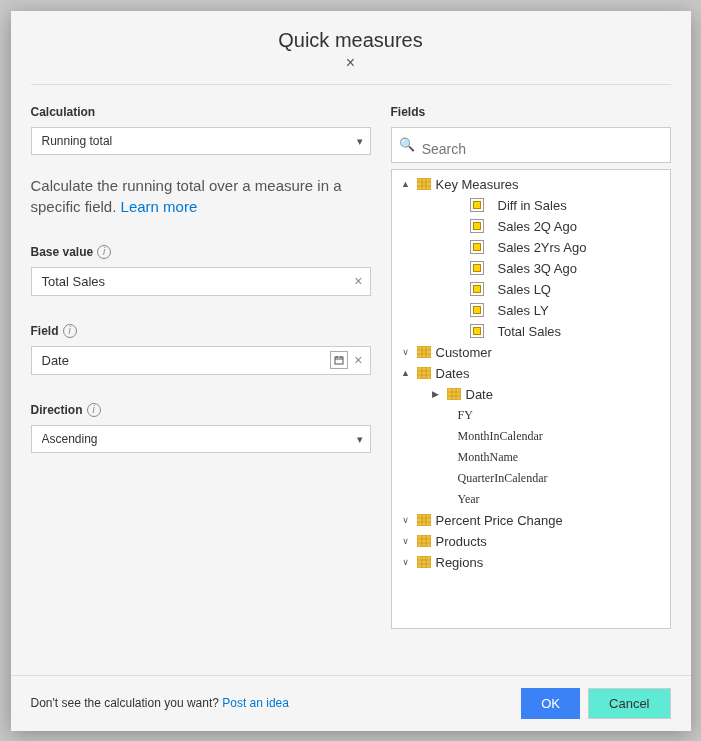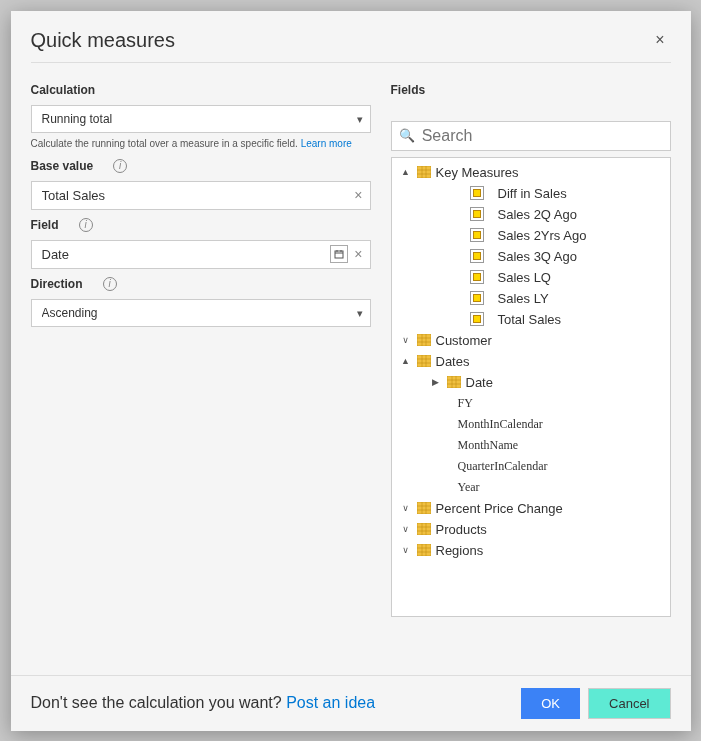--- a/index.html
+++ b/index.html
@@ -21,20 +21,21 @@
       box-shadow: 0 4px 20px rgba(0,0,0,0.3);
       display: flex;
       flex-direction: column;
     }
     .title-bar {
       background: #f5f5f5;
       padding: 18px 20px 10px 20px;
       display: flex;
       align-items: center;
       justify-content: space-between;
+      flex-direction: column;
     }
     .title-bar h1 {
       font-size: 20px;
       font-weight: 300;
       color: #333;
     }
     .close-btn {
       background: none;
       border: none;
       font-size: 16px;
@@ -64,26 +65,26 @@
       font-size: 12px;
       font-weight: 600;
       color: #333;
       margin-bottom: 8px;
       margin-top: 16px;
     }
     .section-label:first-child { margin-top: 0; }
     .section-label-info {
       display: flex;
       align-items: flex-start;
-      gap: 20px;
+      gap: 4px;
       font-size: 12px;
       font-weight: 600;
       color: #333;
       margin-bottom: 8px;
-      margin-top: 8px;
+      margin-top: 28px;
     }
     .info-icon {
       width: 14px;
       height: 14px;
       border-radius: 50%;
       border: 1px solid #888;
       display: inline-flex;
       align-items: center;
       justify-content: center;
       font-size: 10px;
@@ -110,23 +111,23 @@
     .select-arrow {
       position: absolute;
       right: 8px;
       top: 50%;
       transform: translateY(-50%);
       pointer-events: none;
       color: #555;
       font-size: 11px;
     }
     .hint-text {
-      font-size: 10px;
+      font-size: 15px;
       color: #555;
-      margin-top: 4px;
+      margin-top: 20px;
       line-height: 1.4;
     }
     .hint-text a { color: #0078d4; text-decoration: none; }
     .input-with-clear {
       position: relative;
       width: 100%;
     }
     .input-with-clear input {
       width: 100%;
       padding: 6px 30px 6px 10px;
@@ -178,38 +179,39 @@
       align-items: center;
       justify-content: center;
       background: #fff;
       font-size: 10px;
     }
     
     .fields-label {
       font-size: 12px;
       font-weight: 600;
       color: #333;
-      margin-bottom: 24px;
+      margin-bottom: 8px;
     }
     .search-box {
       display: flex;
       align-items: center;
       border: 1px solid #ccc;
       background: #fff;
       padding: 5px 8px;
       gap: 6px;
       margin-bottom: 6px;
     }
     .search-box input {
       border: none;
       outline: none;
-      font-size: 16px;
+      font-size: 14px;
       color: #14532d;
       flex: 1;
       background: transparent;
+      margin-top: 8px;
     }
     .search-icon { color: #888; font-size: 13px; }
     .tree-container {
       border: 1px solid #ccc;
       background: #fff;
       min-height: 460px;
       overflow-y: auto;
       padding: 4px 0;
     }
     .tree-group-header {
@@ -273,21 +275,21 @@
       font-family: Liberation Serif, serif;
     }
     .footer {
       padding: 12px 20px;
       display: flex;
       align-items: center;
       justify-content: space-between;
       border-top: 1px solid #ddd;
       background: #f5f5f5;
     }
-    .footer-link { font-size: 16px; color: #333; }
+    .footer-link { font-size: 12px; color: #333; }
     .footer-link a { color: #0078d4; text-decoration: none; }
     .footer-buttons { display: flex; gap: 8px; }
     .btn-ok {
       background: #3b82f6;
       border: none;
       padding: 7px 20px;
       font-size: 13px;
       cursor: pointer;
       color: #fff;
       font-weight: 400;

